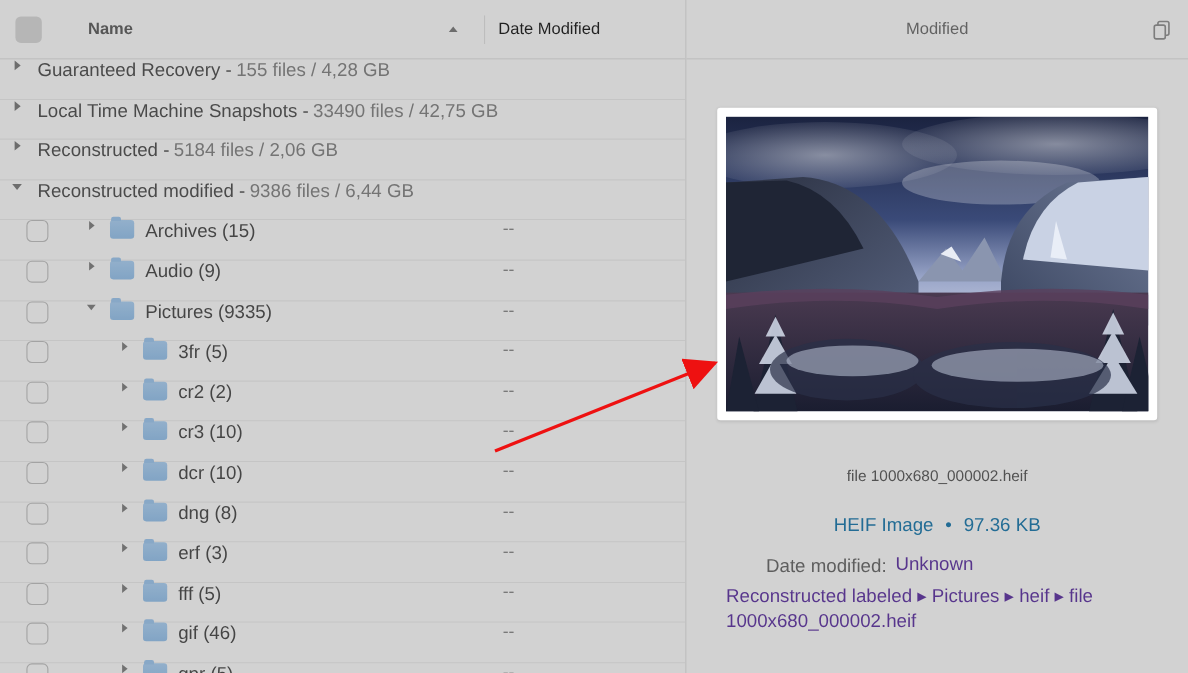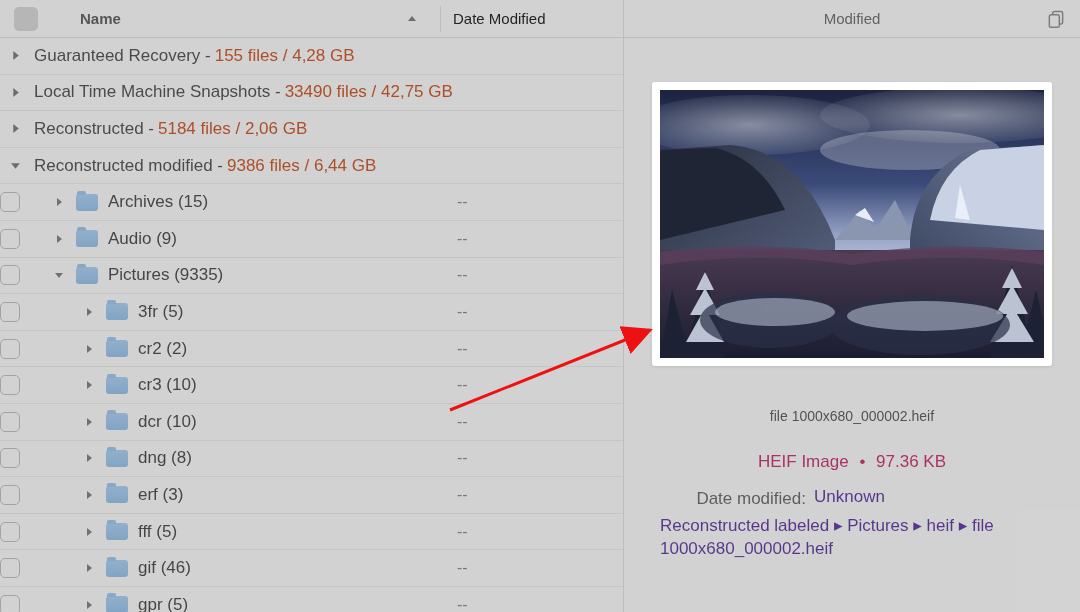--- a/index.html
+++ b/index.html
@@ -7,55 +7,55 @@
   body { position: relative; }
   .dim-overlay {
     position: absolute; inset: 0; background: rgba(120,120,120,0.28);
     pointer-events: none; z-index: 50;
   }
   .app { display: flex; width: 100%; height: 100%; background: #f6f6f6; color: #3a3a3a; }
   .left { width: 625px; border-right: 1px solid #d9d9d9; display: flex; flex-direction: column; }
   .right { flex: 1; display: flex; flex-direction: column; }
 
   
-  .hdr { display: flex; align-items: center; height: 38px; border-bottom: 1px solid #d9d9d9; font-size: 15px; color: #4a4a4a; }
+  .hdr { display: flex; align-items: center; height: 54px; border-bottom: 1px solid #d9d9d9; font-size: 15px; color: #4a4a4a; }
   .hdr.left-hdr { padding-left: 14px; }
   .hdr .chk-spot { width: 24px; height: 24px; border-radius: 5px; background: #cfcfcf; margin-right: 42px; }
   .hdr .name { font-weight: 600; flex: 1; }
   .hdr .sort { color: #6a6a6a; margin-right: 10px; }
   .hdr .divider { width: 1px; height: 26px; background: #d9d9d9; margin: 0 12px; }
   .hdr .datecol { width: 170px; font-weight: 500; color: #000000; }
 
   .right-hdr { justify-content: center; position: relative; }
   .right-hdr .title { font-weight: 500; color: #5a5a5a; }
   .copy-icon { position: absolute; right: 14px; top: 50%; transform: translateY(-50%); color: #808080; }
 
   
   .list { flex: 1; overflow: hidden; }
-  .row { display: flex; align-items: center; height: 36.6px; border-bottom: 1px solid #e4e4e4; font-size: 17px; }
+  .row { display: flex; height: 36.6px; border-bottom: 1px solid #e4e4e4; font-size: 17px; }
   .row.group { padding-left: 10px; color: #3a3a3a; }
   .row .disc { width: 18px; text-align: center; color: #6a6a6a; font-size: 13px; }
   .row .gname { margin-left: 6px; font-weight: 400; }
-  .row .gmeta { color: #c2410c; margin-left: 4px; }
-
-  .row.item { padding-left: 0; }
+  .row .gmeta { color: #737373; margin-left: 4px; }
+
+  .row.item { padding-left: 24px; }
   .row.item .chk { width: 20px; height: 20px; border: 1.5px solid #b5b5b5; border-radius: 5px; margin-right: 12px; }
   .row.item .indent { display: inline-block; }
   .row.item .disc { width: 14px; color: #707070; font-size: 12px; margin-right: 8px; }
   .folder-icon { width: 22px; height: 17px; border-radius: 3px; background: linear-gradient(#9ec6ec,#86b6e3); position: relative; margin-right: 10px; }
   .folder-icon::before { content: ""; position: absolute; top: -3px; left: 1px; width: 9px; height: 4px; border-radius: 2px 2px 0 0; background: #8fbbe6; }
   .row.item .fname { color: #333; }
   .row.item .fright { margin-left: auto; width: 170px; color: #7a7a7a; text-align: left; padding-left: 4px; font-size: 16px;}
 
   
   .preview-wrap { flex: 1; display: flex; flex-direction: column; align-items: center; padding: 44px 28px 0 28px; }
   .thumb-frame { background: #fff; padding: 8px; border-radius: 3px; box-shadow: 0 1px 3px rgba(0,0,0,0.1); position: relative; z-index: 60; }
   .thumb { width: 384px; height: 268px; display: block; }
   .pv-name { margin-top: 42px; font-size: 14px; color: #444; }
-  .pv-kind { margin-top: 28px; font-size: 17px; color: #be185d; }
+  .pv-kind { margin-top: 28px; font-size: 17px; color: #0369a1; }
   .pv-kind .dot { margin: 0 6px; }
   .pv-table { margin-top: 14px; font-size: 17px; color: #555; width: 100%; }
   .pv-row { display: flex; align-items: flex-end; margin-bottom: 6px; }
   .pv-label { width: 154px; text-align: right; color: #555; }
   .pv-val { margin-left: 8px; flex: 1; color: #4c1d95; line-height: 1.35; }
 
   
   .arrow-svg { position: absolute; z-index: 70; pointer-events: none; }
 
   svg { display: block; }

